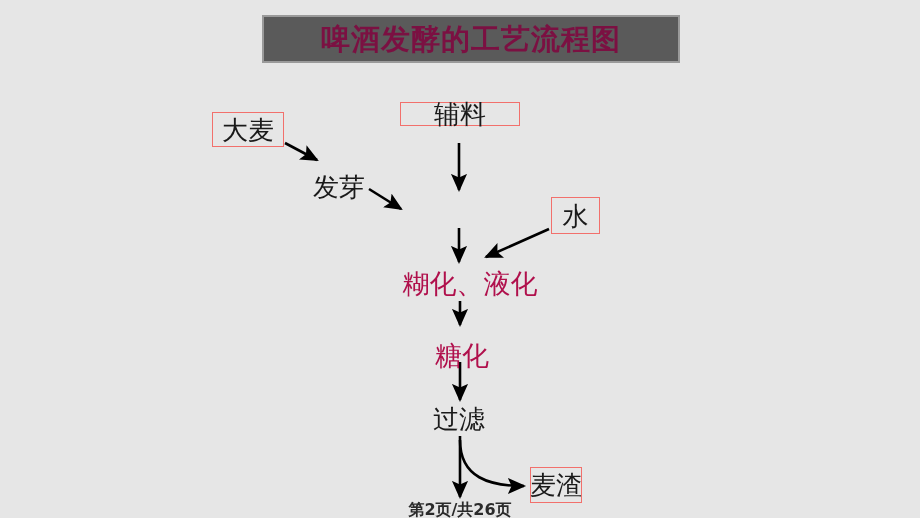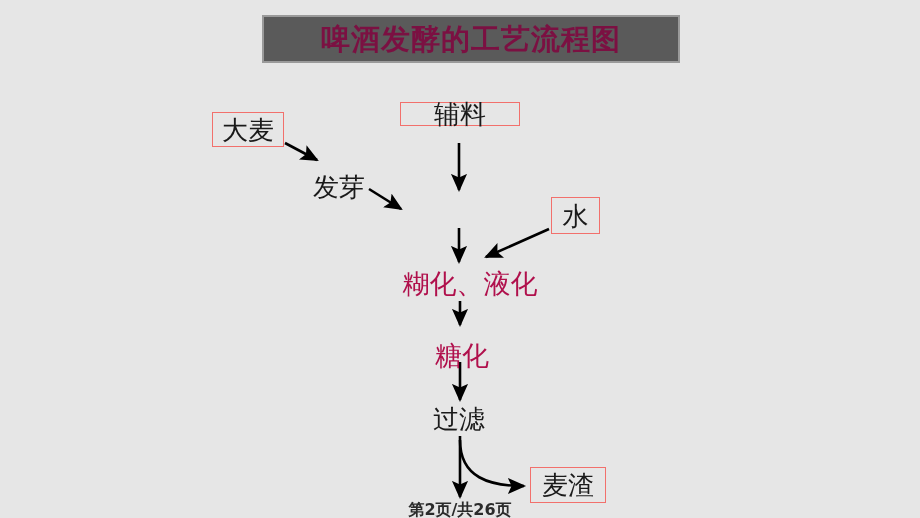--- a/index.html
+++ b/index.html
@@ -67,21 +67,21 @@
     color: #b0104c;
     font-size: 27px;
     font-weight: normal;
     font-family: "DejaVu Serif", "Liberation Serif", serif;
   }
 
   
   #node-barley     { left: 212px; top: 112px; width: 72px;  height: 35px; }
   #node-adjunct    { left: 400px; top: 102px; width: 120px; height: 24px; }
   #node-water      { left: 551px; top: 197px; width: 49px;  height: 37px; }
-  #node-spentgrain { left: 530px; top: 467px; width: 76px;  height: 36px; }
+  #node-spentgrain { left: 530px; top: 467px; width: 52px;  height: 36px; }
 
   #node-germinate  { left: 307px; top: 172px; width: 64px;  height: 30px; }
   #node-grind      { left: 427px; top: 194px; width: 64px;  height: 30px; }
   #node-gel        { left: 395px; top: 266px; width: 150px; height: 34px; }
   #node-sacch      { left: 424px; top: 327px; width: 76px;  height: 34px; margin-top: 11px; }
   #node-filter     { left: 427px; top: 404px; width: 64px;  height: 30px; align-items: center; }
 
   
   #arrows {
     position: absolute;

